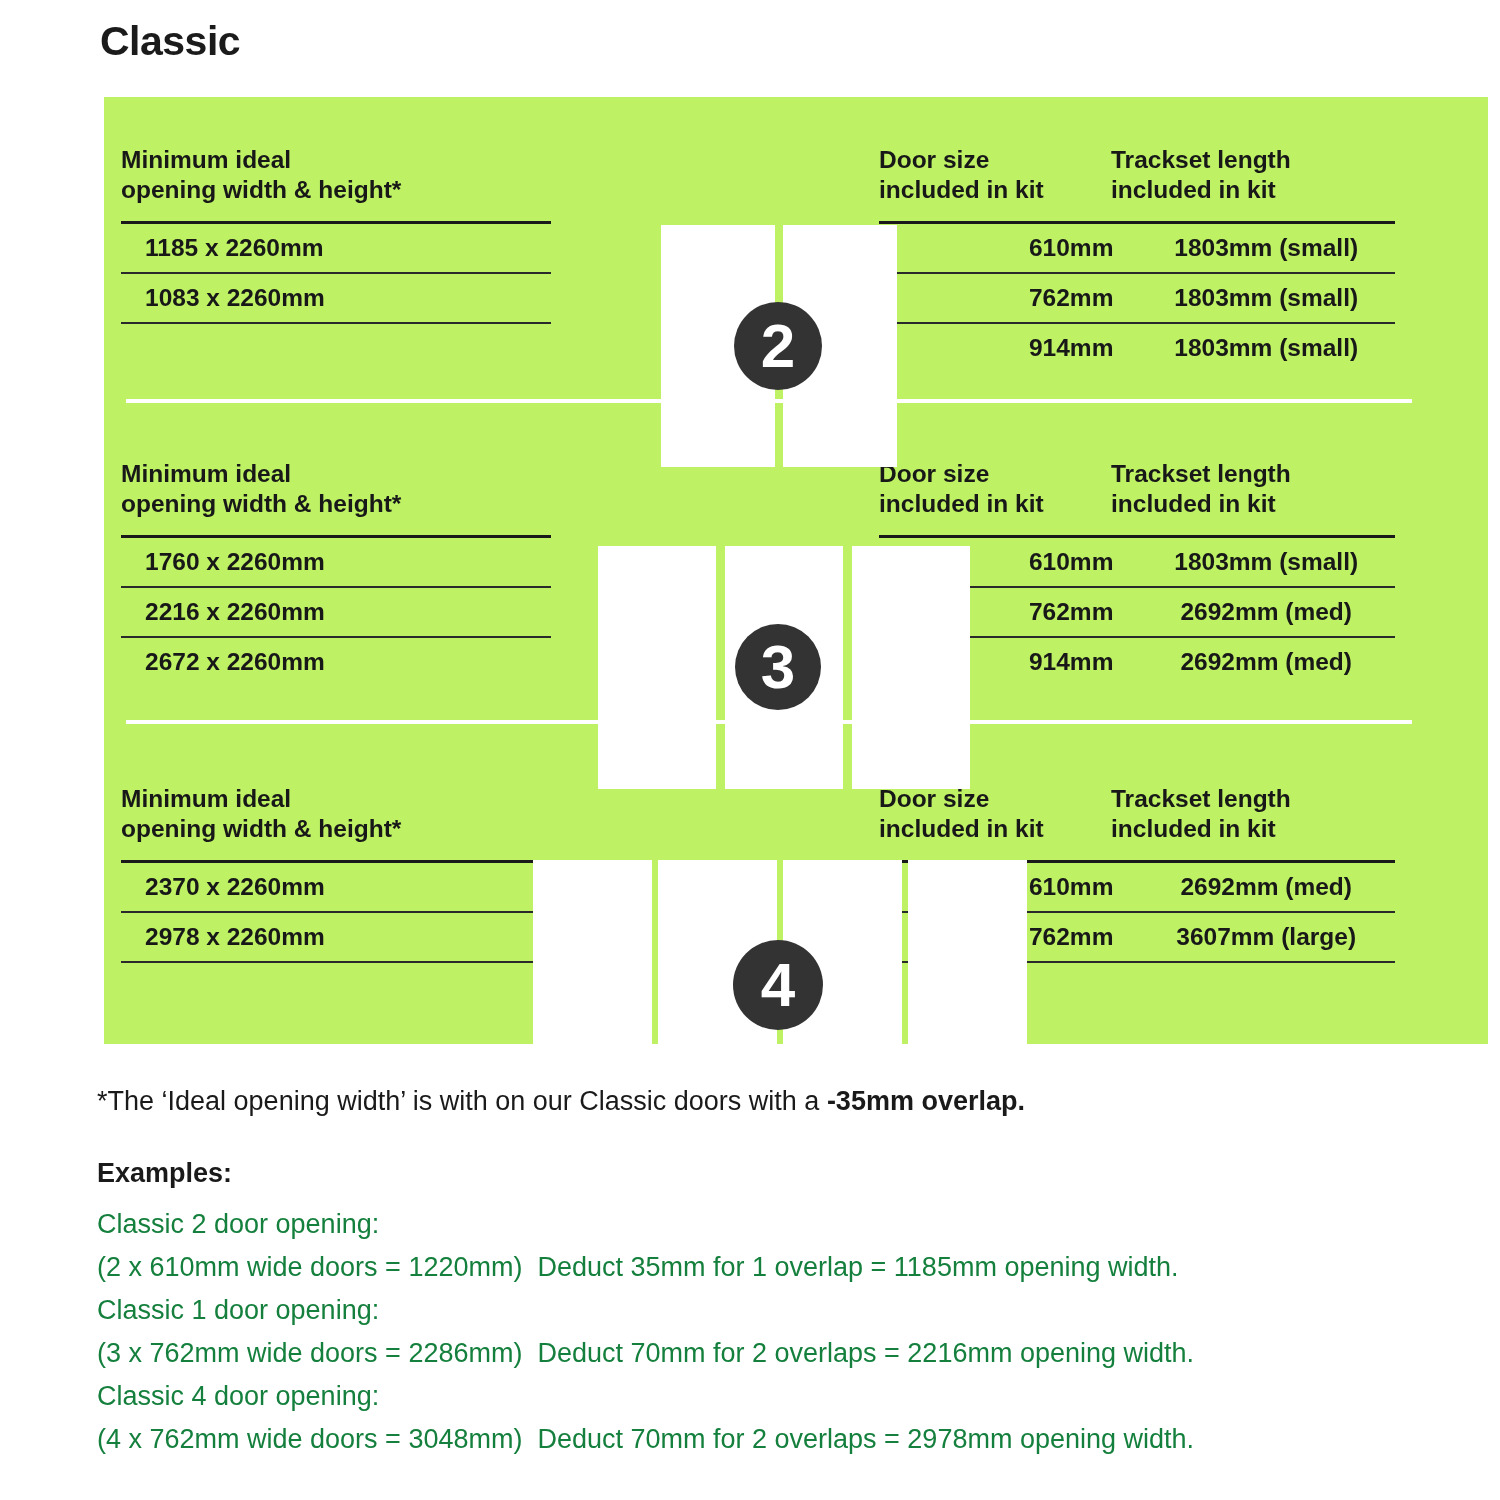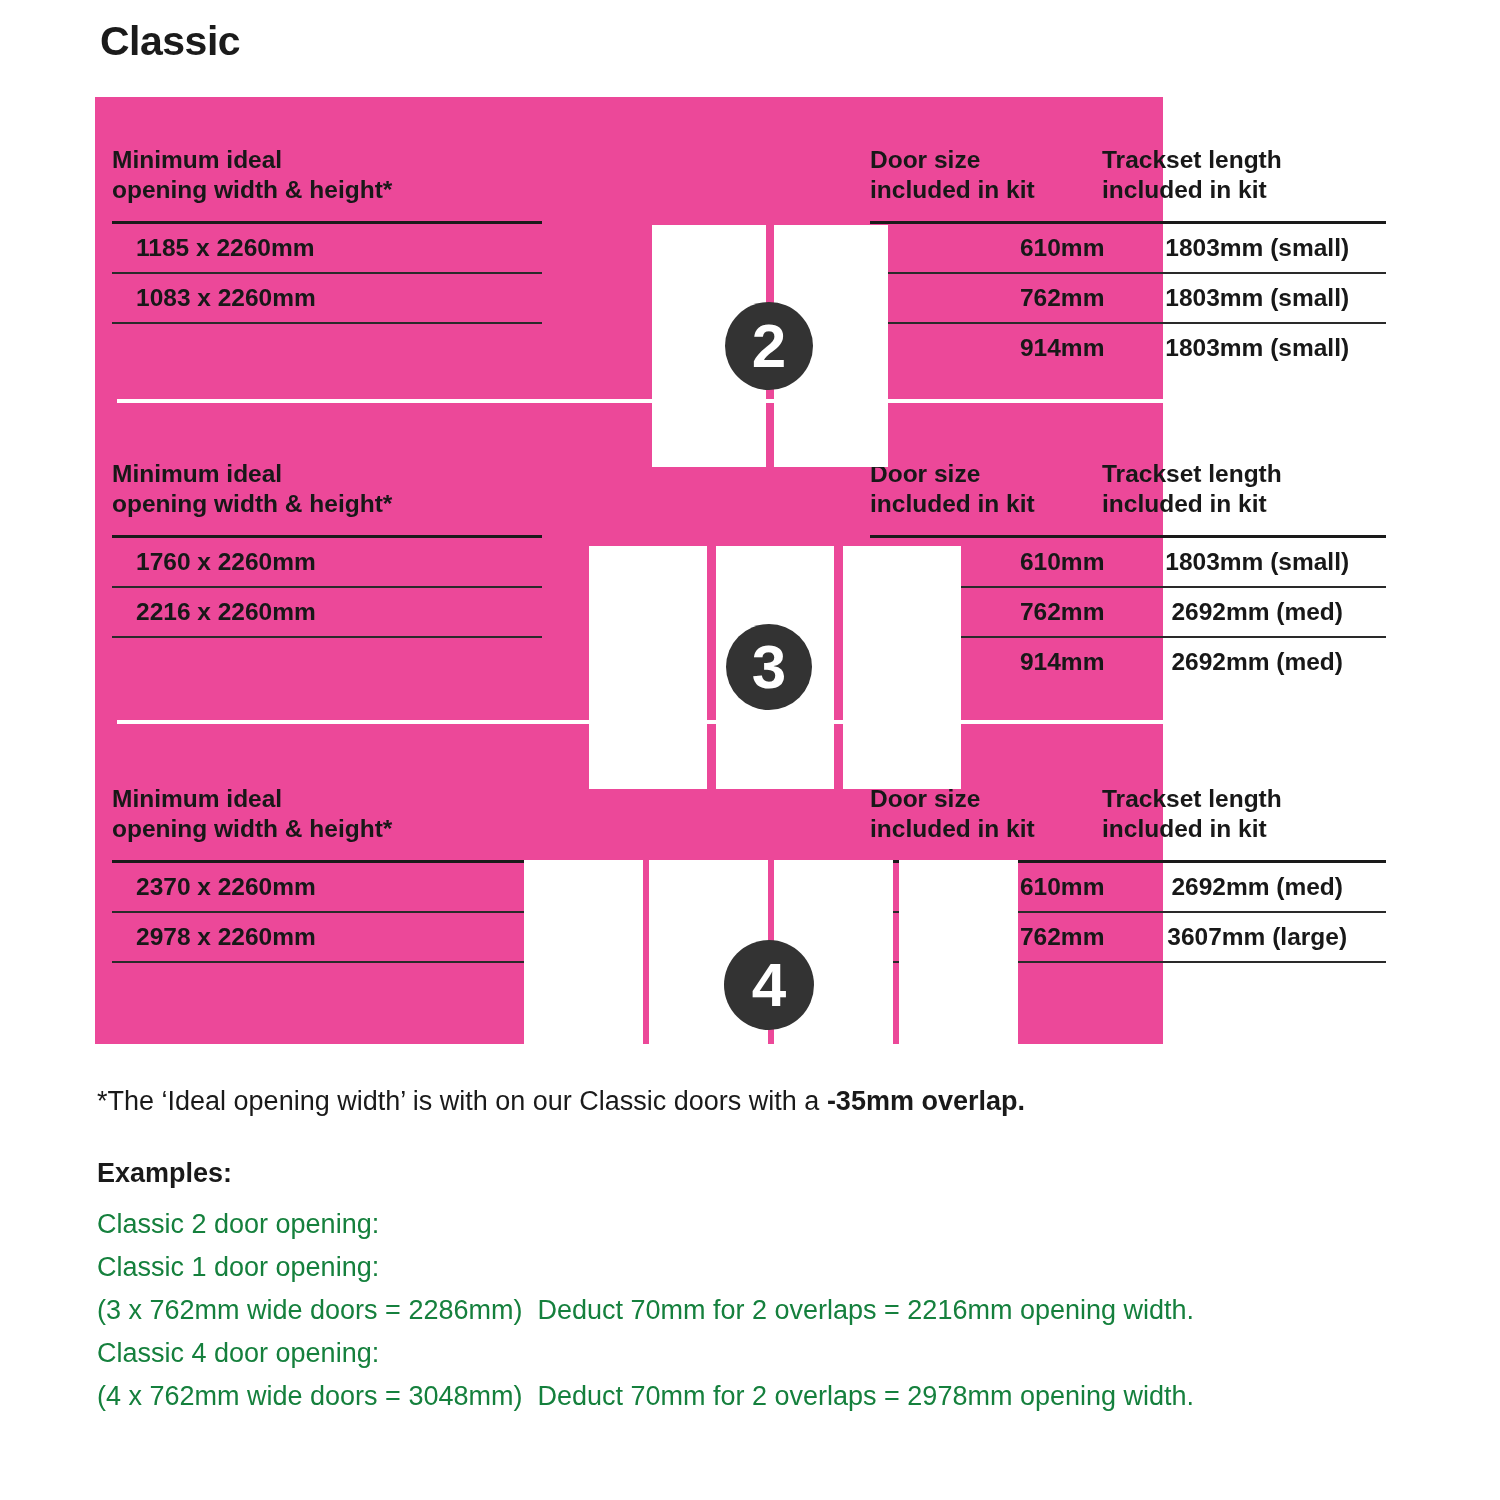--- a/index.html
+++ b/index.html
@@ -28,25 +28,25 @@
     top: 18px;
     font-size: 41px;
     font-weight: 700;
     letter-spacing: -0.5px;
     color: #1b1b1b;
   }
 
   
   .panel {
     position: absolute;
-    left: 95px;
+    left: 104px;
     top: 97px;
-    width: 1068px;
+    width: 1384px;
     height: 947px;
-    background: #ec4899;
+    background: #bef264;
   }
 
   .section {
     position: absolute;
     left: 0;
     width: 100%;
   }
   .section.s1 { top: 0px;   height: 302px; }
   .section.s2 { top: 322px; height: 320px; }
   .section.s3 { top: 645px; height: 302px; }
@@ -243,20 +243,23 @@
 opening width &amp; height*</div>
         <div class="rule rule-gap-top"></div>
         <div class="row">
           <div class="cell left">1760 x 2260mm</div>
         </div>
         <div class="rule thin"></div>
         <div class="row">
           <div class="cell left">2216 x 2260mm</div>
         </div>
         <div class="rule thin"></div>
+        <div class="row">
+          <div class="cell left">2672 x 2260mm</div>
+        </div>
       </div>
 
       <div class="col col-right">
         <div class="rhead-wrap" style="padding-top:40px;">
           <div class="rhead c1">Door size
 included in kit</div>
           <div class="rhead c2">Trackset length
 included in kit</div>
         </div>
         <div class="rule rule-gap-top"></div>
@@ -346,19 +349,20 @@
   </div>
 
   <div class="footnote">
     <span>*The ‘Ideal opening width’ is with on our Classic doors with a </span><b>-35mm overlap.</b>
   </div>
 
   <div class="examples-title">Examples:</div>
 
   <div class="ex-lines">
     <div class="ex-line">Classic 2 door opening:</div>
+    <div class="ex-line">(2 x 610mm wide doors = 1220mm)  Deduct 35mm for 1 overlap = 1185mm opening width.</div>
     <div class="ex-line">Classic 1 door opening:</div>
     <div class="ex-line">(3 x 762mm wide doors = 2286mm)  Deduct 70mm for 2 overlaps = 2216mm opening width.</div>
     <div class="ex-line">Classic 4 door opening:</div>
     <div class="ex-line">(4 x 762mm wide doors = 3048mm)  Deduct 70mm for 2 overlaps = 2978mm opening width.</div>
   </div>
 
 </div>
 
 </body></html>

